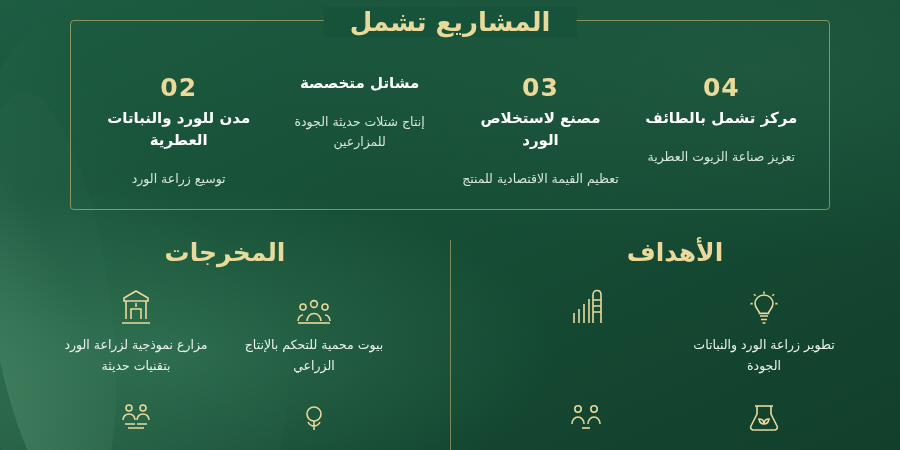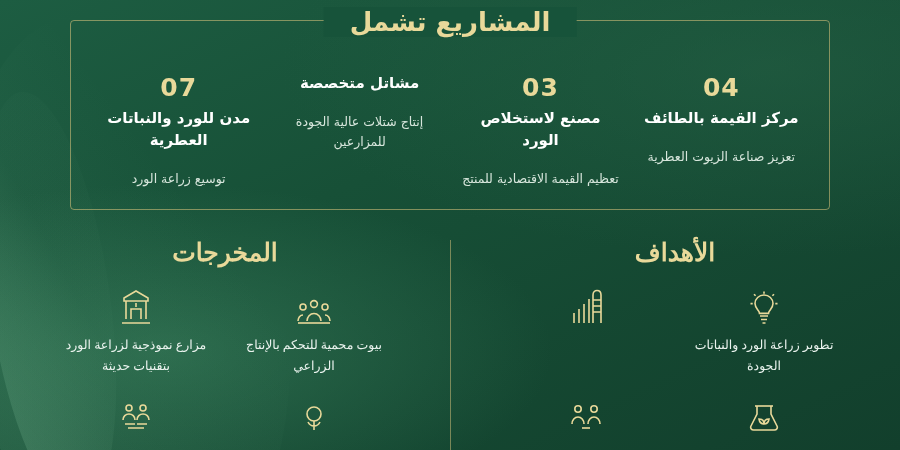--- a/index.html
+++ b/index.html
@@ -93,21 +93,20 @@
   .lower {
     position: absolute;
     top: 228px; left: 0; right: 0; bottom: 0;
     display: flex;
     flex-direction: row;
   }
   .col {
     flex: 1;
     padding: 10px 24px 0 24px;
     position: relative;
-    font-family: Liberation Serif, serif;
   }
   .col-divider {
     position: absolute;
     top: 240px;
     left: 450px;
     width: 1px;
     height: 210px;
     background: rgba(222,198,126,0.5);
   }
   .col-title {
@@ -148,37 +147,37 @@
 <div class="bg-leaf"></div>
 <div class="bg-leaf2"></div>
 
 <section class="projects-panel">
   <div class="panel-title">المشاريع تشمل</div>
 
   <div class="projects-row">
 
     <div class="project">
       <div class="num">04</div>
-      <div class="head">مركز القيمة بالطائف</div>
+      <div class="head">مركز تشمل بالطائف</div>
       <div class="desc">تعزيز صناعة الزيوت العطرية</div>
     </div>
 
     <div class="project">
       <div class="num">03</div>
       <div class="head">مصنع لاستخلاص الورد</div>
       <div class="desc">تعظيم القيمة الاقتصادية للمنتج</div>
     </div>
 
     <div class="project">
       <div class="head">مشاتل متخصصة</div>
-      <div class="desc">إنتاج شتلات عالية الجودة للمزارعين</div>
-    </div>
-
-    <div class="project">
-      <div class="num">07</div>
+      <div class="desc">إنتاج شتلات حديثة الجودة للمزارعين</div>
+    </div>
+
+    <div class="project">
+      <div class="num">02</div>
       <div class="head">مدن للورد والنباتات العطرية</div>
       <div class="desc">توسيع زراعة الورد</div>
     </div>
 
   </div>
 </section>
 
 <div class="col-divider"></div>
 
 <div class="lower">

